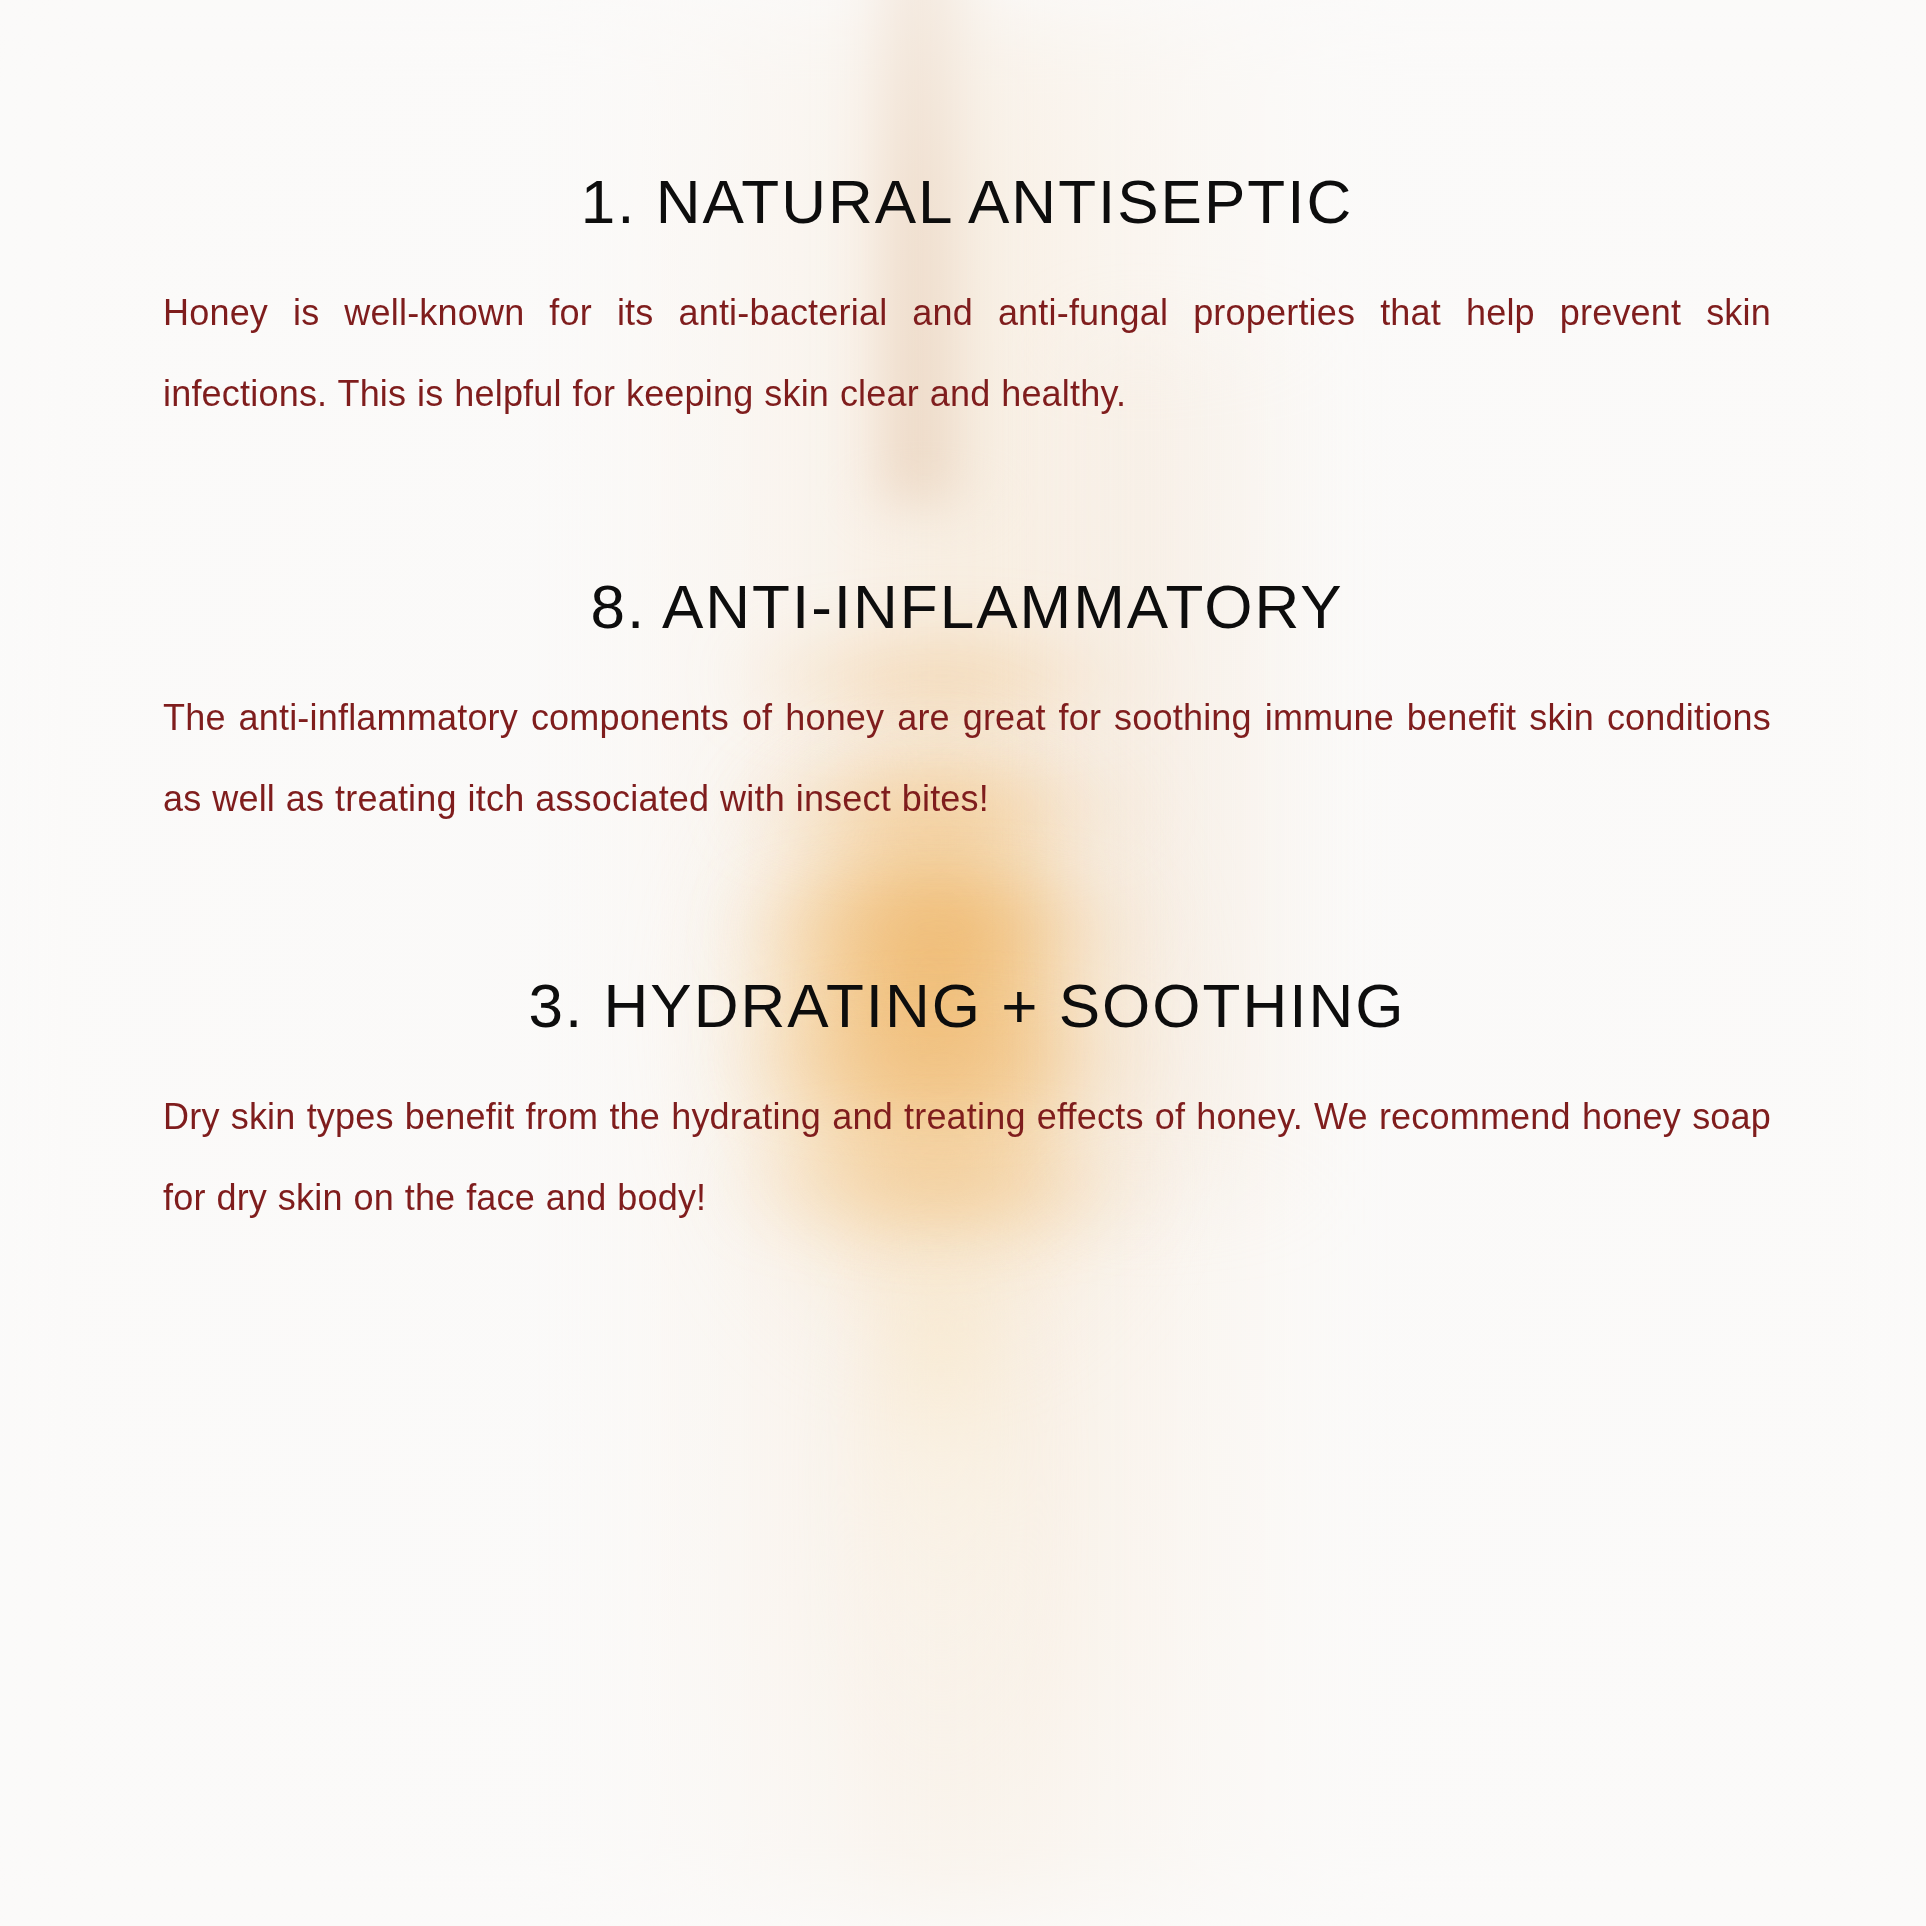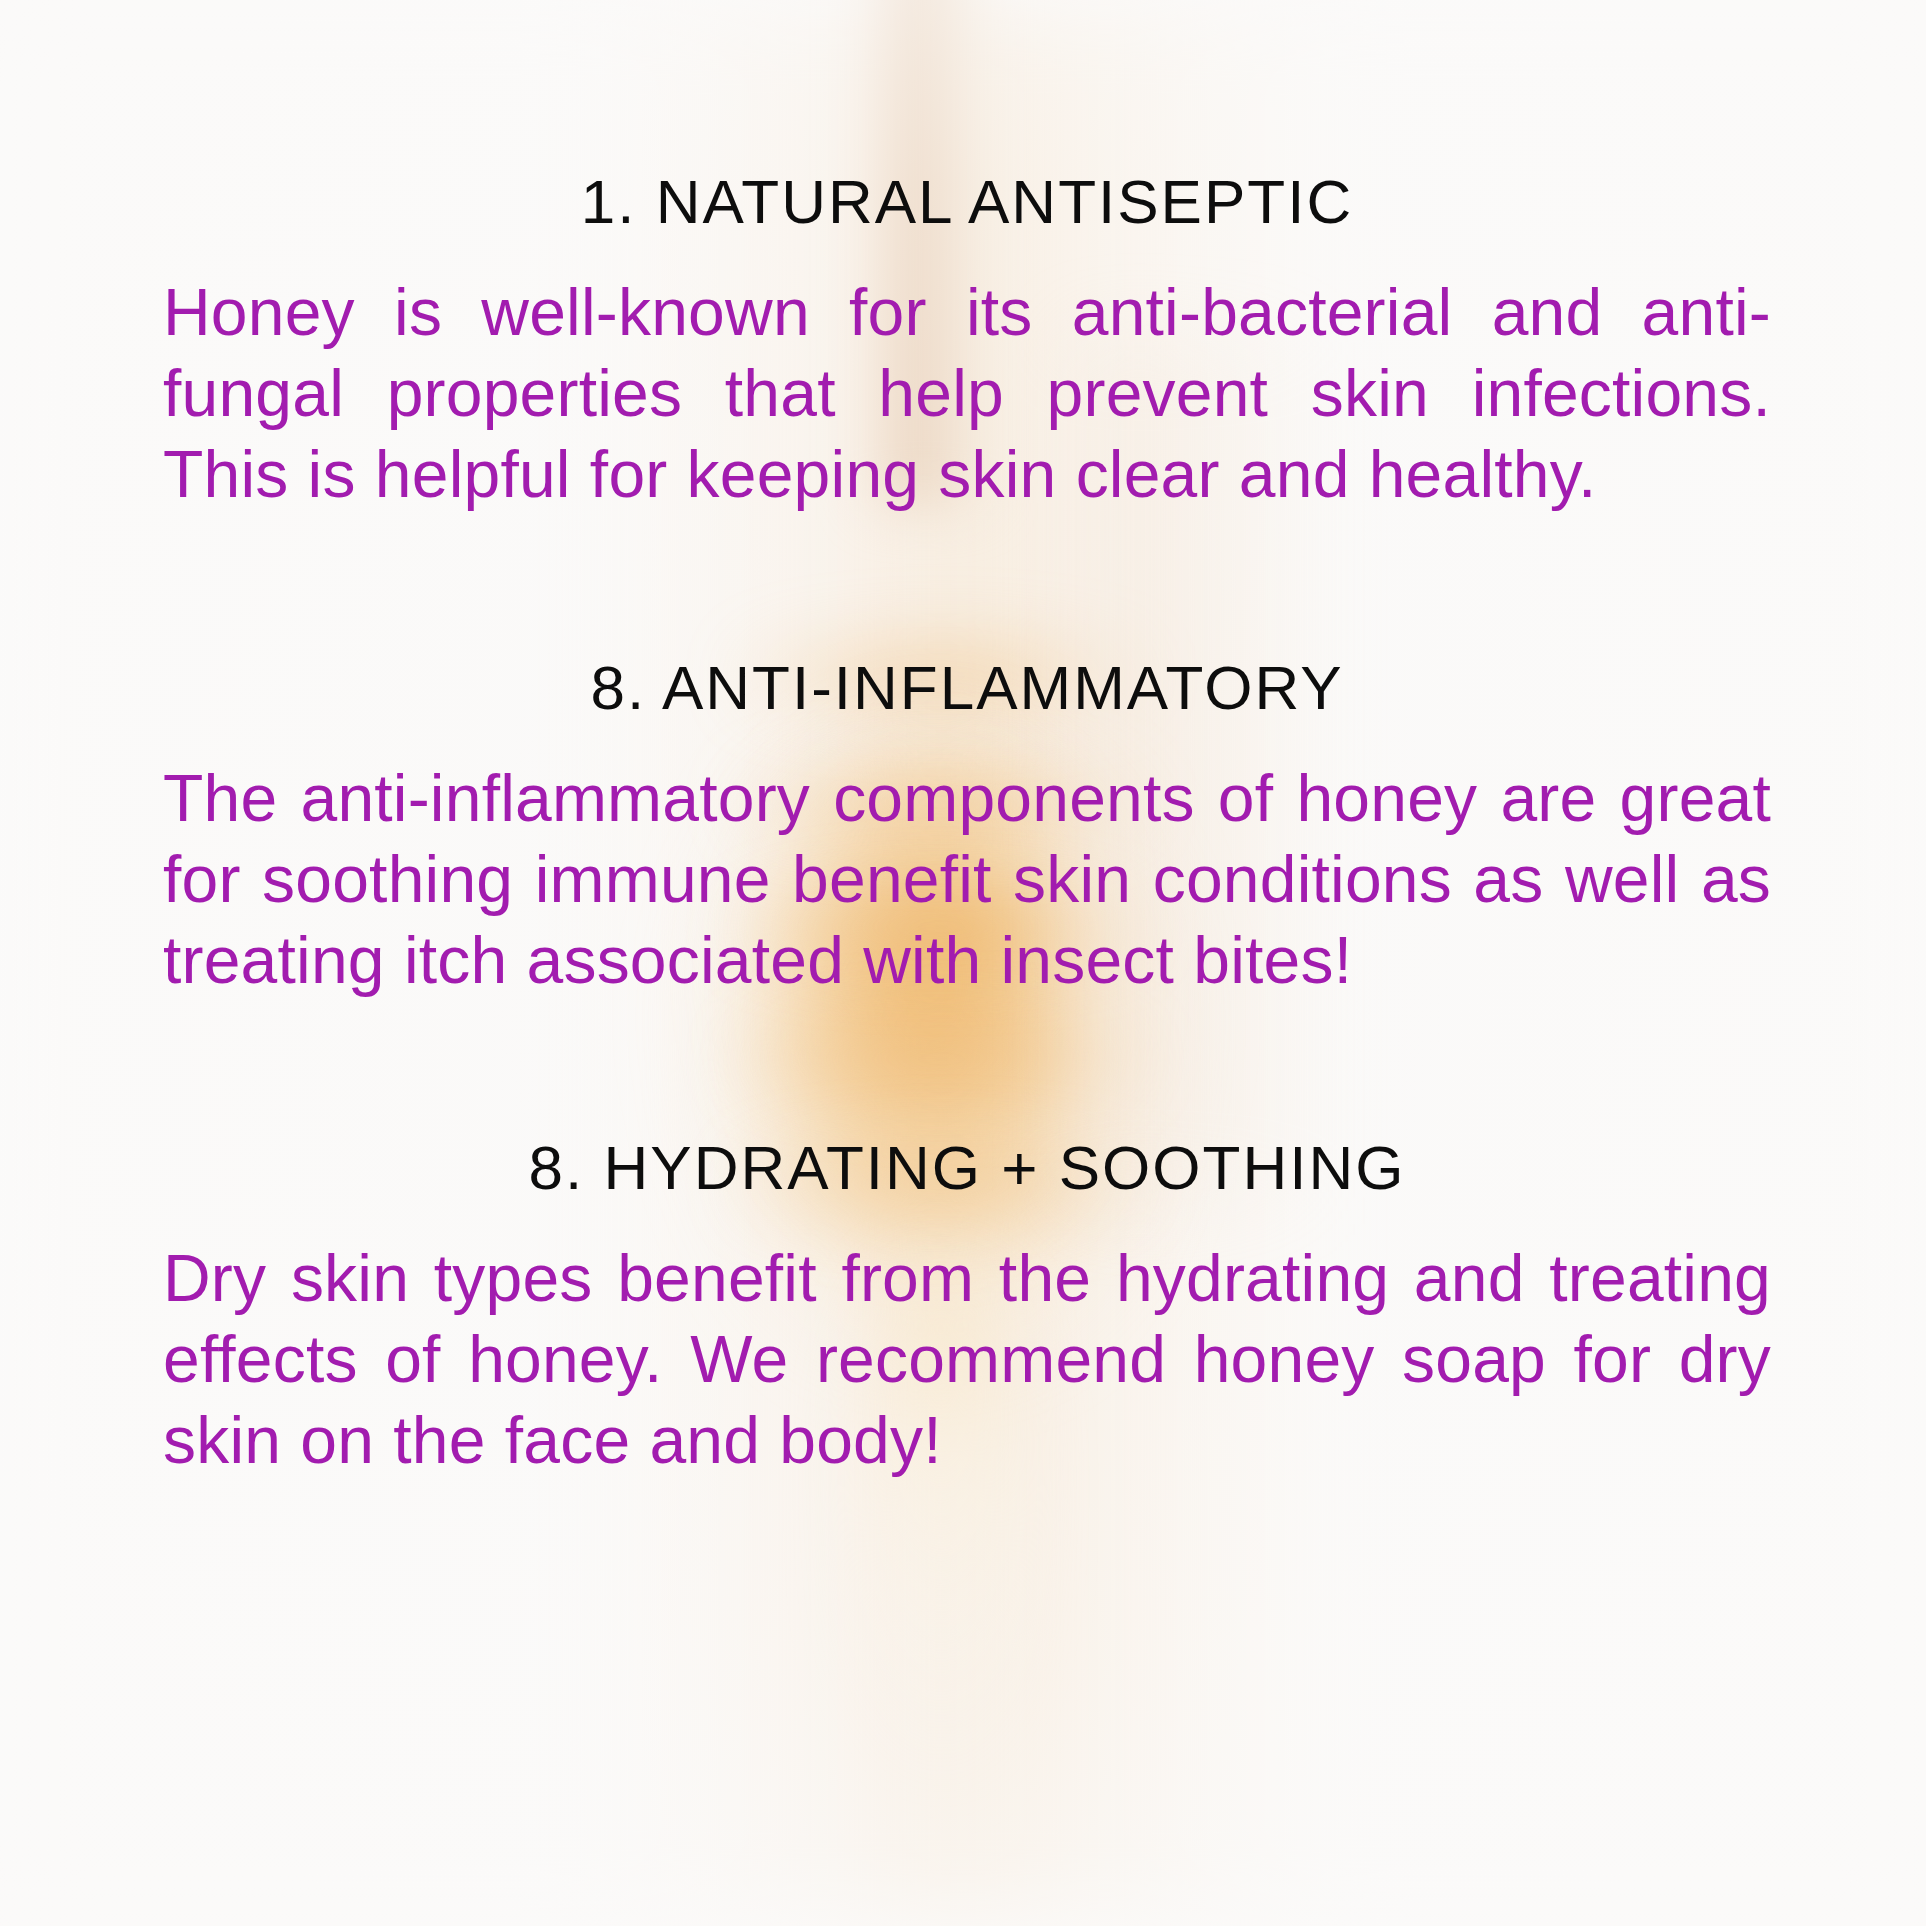--- a/index.html
+++ b/index.html
@@ -154,25 +154,25 @@
     font-size: 62px;
     line-height: 1.0;
     font-weight: 400;
     letter-spacing: 2px;
     color: #0d0d0d;
     margin: 0;
     white-space: nowrap;
   }
 
   .section-body {
-    font-size: 66px;
+    font-size: 36px;
     line-height: 81px;
     font-weight: 400;
     letter-spacing: 0.2px;
-    color: #a21caf;
+    color: #7f1d1d;
     text-align: justify;
     margin: 0;
     word-spacing: 0.6px;
   }
 
   
   #sec-1 { padding-top: 171px; }
   #sec-1 .section-body { margin-top: 39px; }
 
   #sec-2 { padding-top: 142px; }
@@ -207,19 +207,19 @@
       <h2 class="section-heading">1. NATURAL ANTISEPTIC</h2>
       <p class="section-body">Honey is well-known for its anti-bacterial and anti-fungal properties that help prevent skin infections. This is helpful for keeping skin clear and healthy.</p>
     </section>
 
     <section class="section" id="sec-2">
       <h2 class="section-heading">8. ANTI-INFLAMMATORY</h2>
       <p class="section-body">The anti-inflammatory components of honey are great for soothing immune benefit skin conditions as well as treating itch associated with insect bites!</p>
     </section>
 
     <section class="section" id="sec-3">
-      <h2 class="section-heading">8. HYDRATING + SOOTHING</h2>
+      <h2 class="section-heading">3. HYDRATING + SOOTHING</h2>
       <p class="section-body">Dry skin types benefit from the hydrating and treating effects of honey. We recommend honey soap for dry skin on the face and body!</p>
     </section>
 
   </div>
 </div>
 
 
 </body></html>

